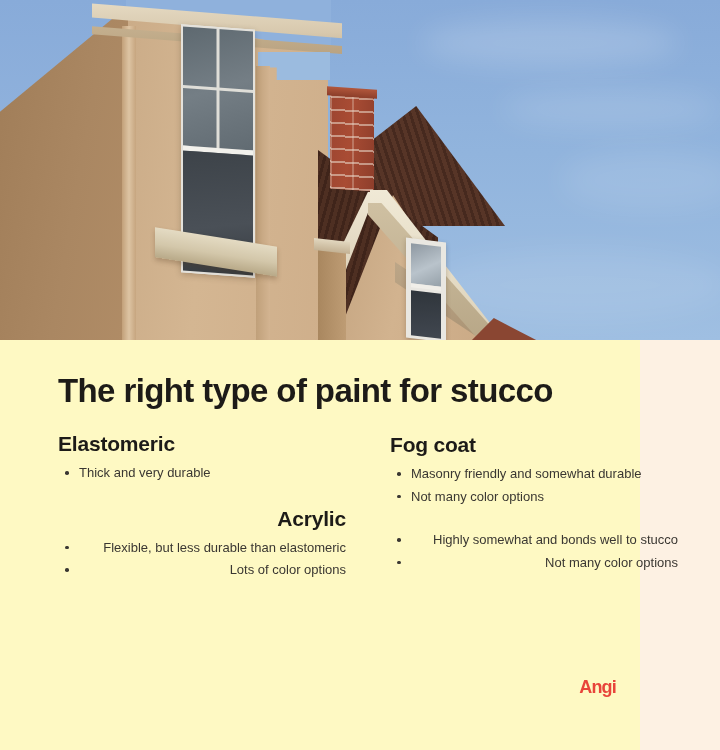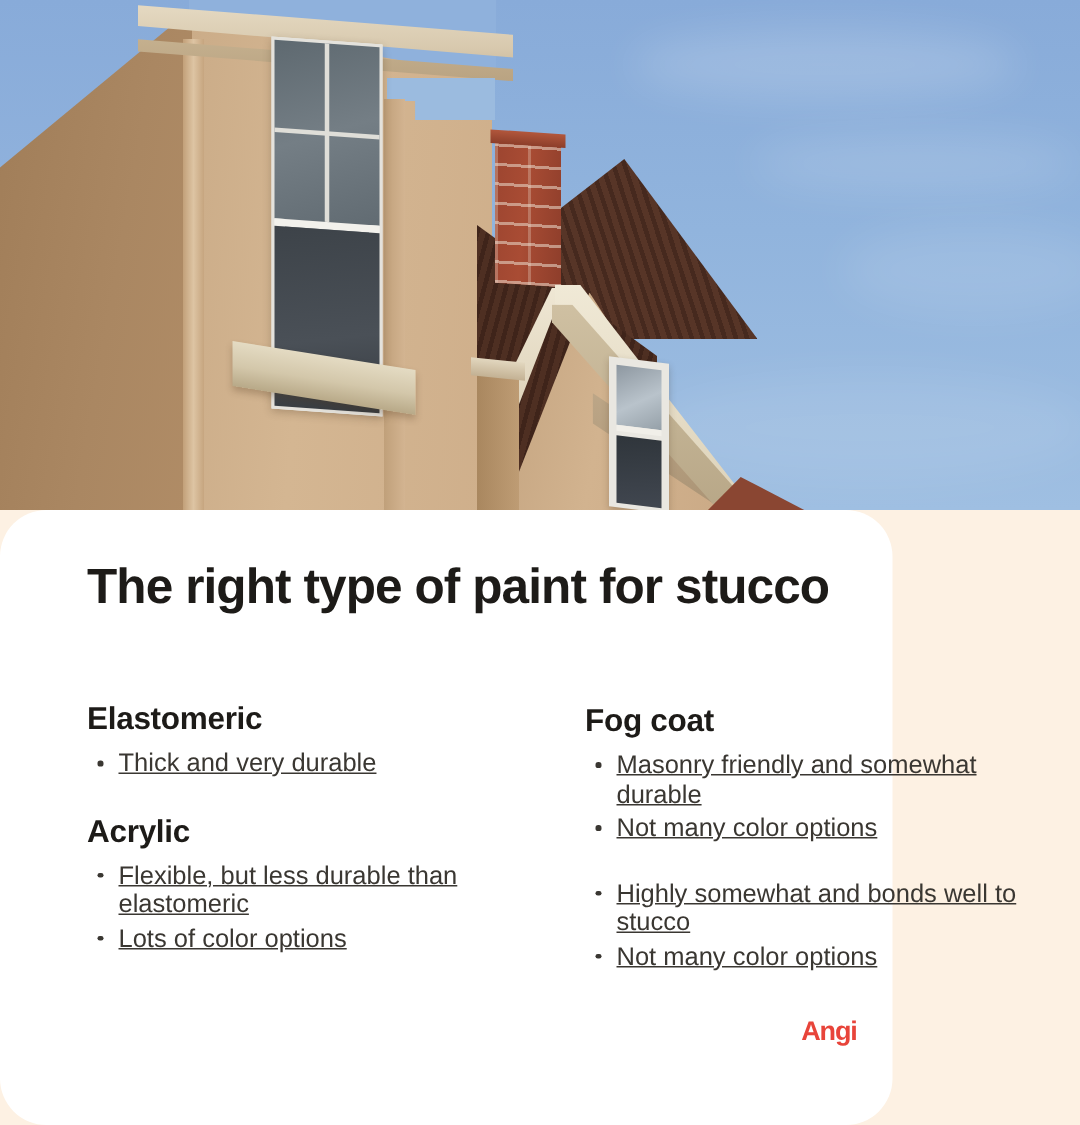--- a/index.html
+++ b/index.html
@@ -273,62 +273,60 @@
     left: 470px; top: 318px;
     width: 70px; height: 24px;
     background: #8A4632;
     clip-path: polygon(0 100%, 34% 0, 100% 100%);
   }
 
   
   .panel {
     position: absolute;
     left: 0; top: 340px;
-    width: 595px; height: 410px;
-    background: #ffffff;
-    border-radius: 31px;
+    width: 640px; height: 410px;
+    background: #fef9c3;
   }
 
   .title {
     position: absolute;
     left: 58px; top: 32px;
     font-size: 33px;
     font-weight: bold;
     color: #1D1B18;
     letter-spacing: -0.6px;
   }
 
   .cols {
     position: absolute;
     left: 58px; top: 92px;
     width: 620px;
     display: flex;
     gap: 44px;
   }
   .col { width: 288px; }
 
-  .group { margin-bottom: 24px; margin-top: 36px; }
-  .group:last-child { margin-bottom: 0; }
+  .group { margin-bottom: 24px; }
+  .group:last-child { margin-bottom: 0; text-align: right; }
 
   .group-head {
     font-size: 21px;
     font-weight: bold;
     color: #1D1B18;
     margin-bottom: 7px;
     letter-spacing: -0.2px;
   }
   .bullets { list-style: none; }
   .bullets li {
     position: relative;
     padding-left: 21px;
-    font-size: 17px;
+    font-size: 13px;
     line-height: 19.5px;
     color: #3A3732;
     margin-bottom: 3px;
-    text-decoration: underline;
   }
   .bullets li::before {
     content: "";
     position: absolute;
     left: 7px; top: 8px;
     width: 3.5px; height: 3.5px;
     border-radius: 50%;
     background: #3A3732;
   }
 

